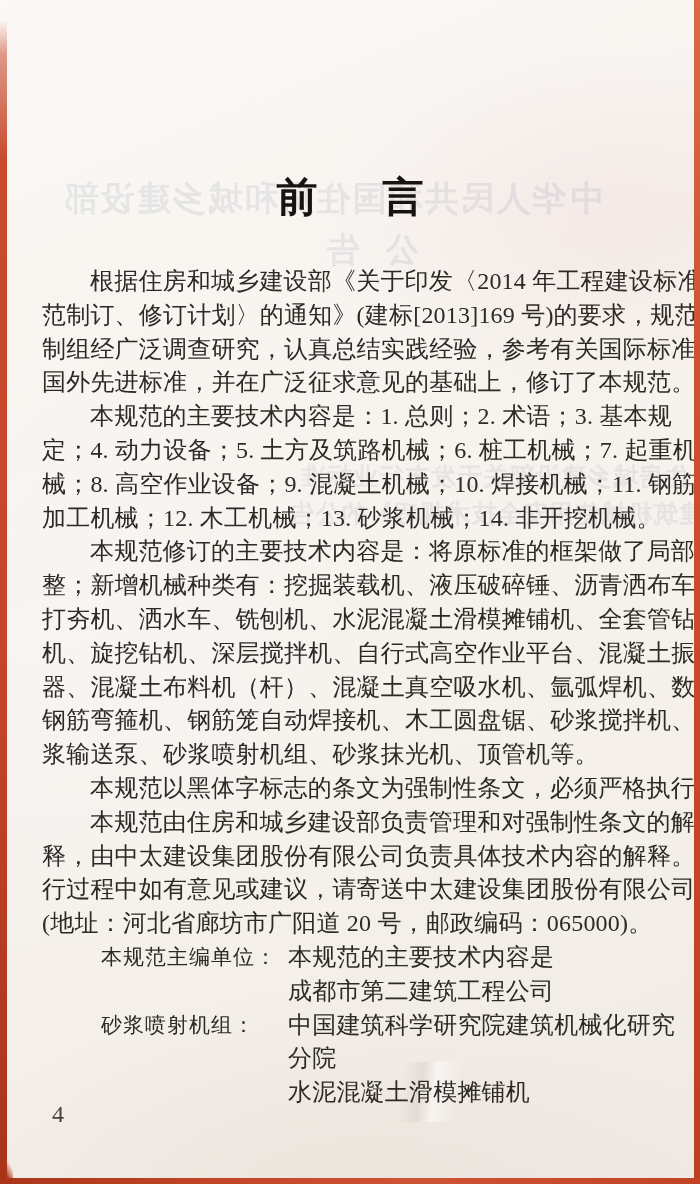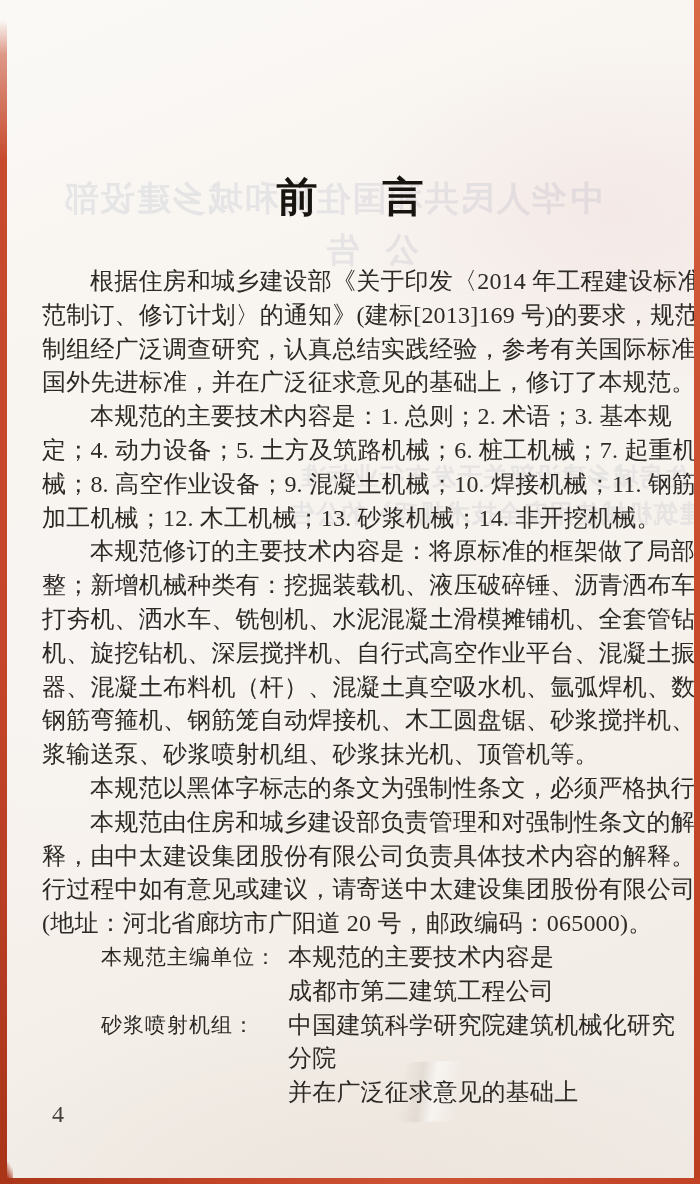--- a/index.html
+++ b/index.html
@@ -122,21 +122,21 @@
       <div class="line">浆输送泵、砂浆喷射机组、砂浆抹光机、顶管机等。</div>
       <div class="line indent">本规范以黑体字标志的条文为强制性条文，必须严格执行。</div>
       <div class="line indent">本规范由住房和城乡建设部负责管理和对强制性条文的解</div>
       <div class="line">释，由中太建设集团股份有限公司负责具体技术内容的解释。执</div>
       <div class="line">行过程中如有意见或建议，请寄送中太建设集团股份有限公司</div>
       <div class="line">(地址：河北省廊坊市广阳道 20 号，邮政编码：065000)。</div>
       <div class="line"><span class="unit-label">本规范主编单位：</span><span>本规范的主要技术内容是</span></div>
       <div class="line"><span class="unit-label"></span><span>成都市第二建筑工程公司</span></div>
       <div class="line"><span class="unit-label">砂浆喷射机组：</span><span>中国建筑科学研究院建筑机械化研究</span></div>
       <div class="line"><span class="unit-label"></span><span>分院</span></div>
-      <div class="line"><span class="unit-label"></span><span>并在广泛征求意见的基础上</span></div>
+      <div class="line"><span class="unit-label"></span><span>水泥混凝土滑模摊铺机</span></div>
     </div>
 
   <div class="page-num">4</div>
 
   <div class="crease"></div>
   <div class="edge edge-left"></div>
   <div class="edge edge-right"></div>
   <div class="edge edge-bottom"></div>
   <div class="edge edge-corner"></div>
 </div>

